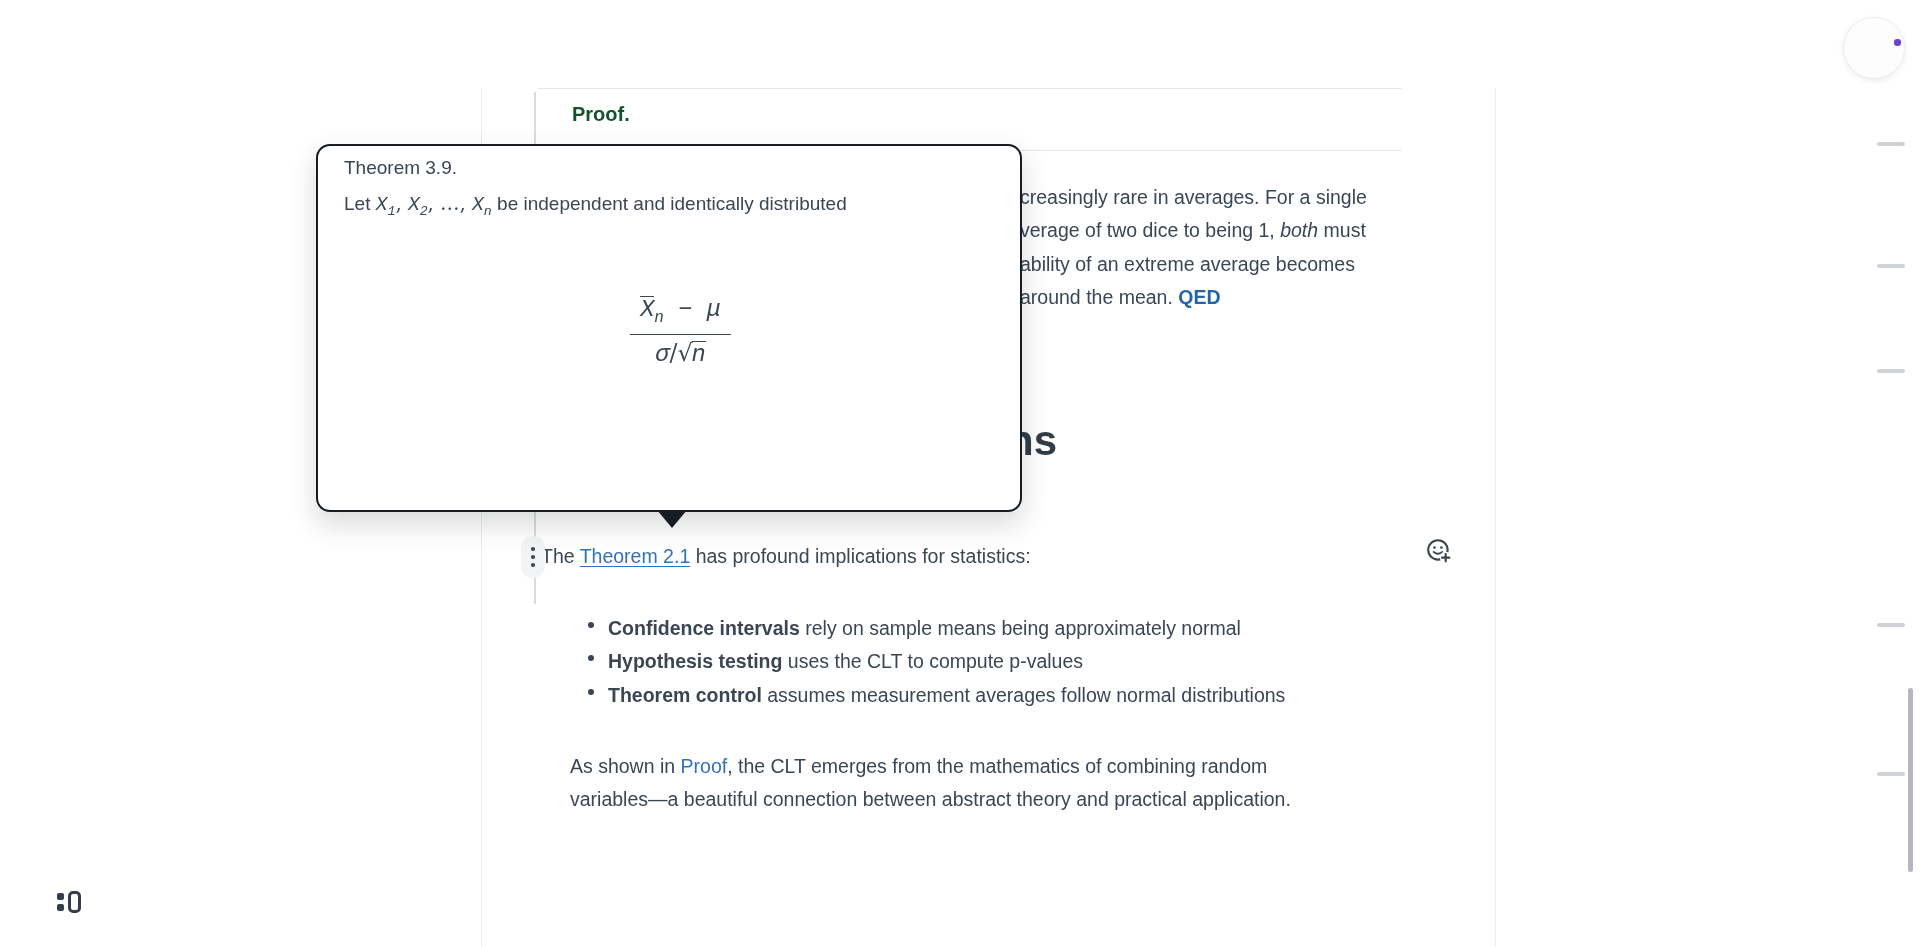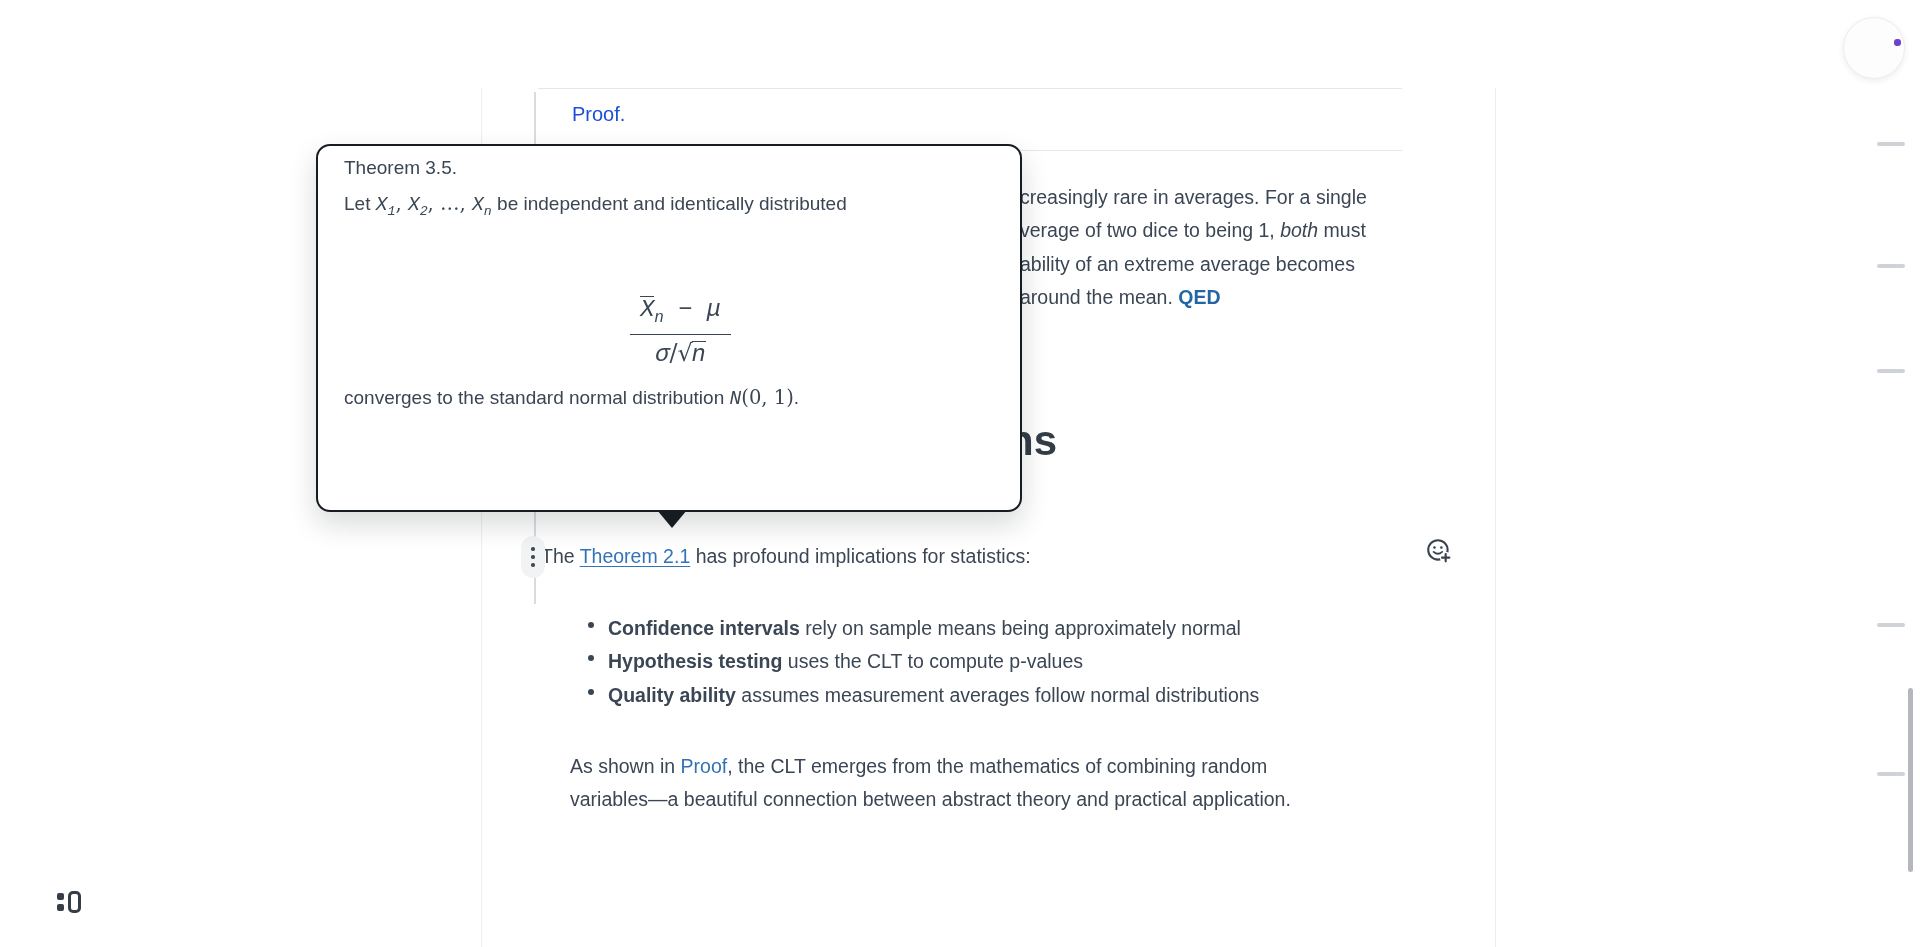--- a/index.html
+++ b/index.html
@@ -10,21 +10,21 @@
   }
   .stage { position:relative; width:1920px; height:947px; }
   .abs { position:absolute; }
 
   
   .vline { position:absolute; width:1px; background:#eceef0; }
   .hrule { position:absolute; height:1px; background:#e4e6e9; }
 
   
   .body-text { font-size:19.5px; line-height:33px; white-space:nowrap; }
-  .proof-title { font-size:20px; font-weight:normal; color:#1d4ed8; }
+  .proof-title { font-size:20px; font-weight:bold; color:#14532d; }
   .heading-frag { font-size:42px; font-weight:bold; color:#333d48; white-space:nowrap; }
 
   .m  { font-family:Liberation Mono, monospace; font-style:italic; font-size:103%; }
   .mr { font-family:"DejaVu Serif", serif; font-size:103%; }
   .b  { font-weight:bold; }
   .i  { font-style:italic; }
   .lu { color:#3273b8; text-decoration:underline; text-underline-offset:3px; cursor:pointer; }
   .l  { color:#3273b8; cursor:pointer; }
   .lb { color:#2465a6; font-weight:bold; cursor:pointer; }
   sub { font-size:68%; }
@@ -111,51 +111,50 @@
   <div class="bullet body-text" style="top:612px;">
     <span class="dot"></span>
     <span><span class="b">Confidence intervals</span><span> rely on sample means being approximately normal</span></span>
   </div>
   <div class="bullet body-text" style="top:645px;">
     <span class="dot"></span>
     <span><span class="b">Hypothesis testing</span><span> uses the CLT to compute p-values</span></span>
   </div>
   <div class="bullet body-text" style="top:679px;">
     <span class="dot"></span>
-    <span><span class="b">Quality ability</span><span> assumes measurement averages follow normal distributions</span></span>
+    <span><span class="b">Theorem control</span><span> assumes measurement averages follow normal distributions</span></span>
   </div>
 
   <div class="abs" style="left:570px; top:750px;">
     <div class="body-text"><span>As shown in </span><span class="l">Proof</span><span>, the CLT emerges from the mathematics of combining random</span></div>
     <div class="body-text"><span>variables—a beautiful connection between abstract theory and practical application.</span></div>
   </div>
 
   <div class="indicator-line"></div>
   <div class="drag-pill">
     <span class="drag-dot"></span>
     <span class="drag-dot"></span>
     <span class="drag-dot"></span>
   </div>
 
   <div class="popover">
-    <div class="pop-title">Theorem 3.5.</div>
+    <div class="pop-title">Theorem 3.9.</div>
     <div class="pop-para">
       <div><span>Let </span><span class="m">X<sub>1</sub></span><span class="mr">, </span><span class="m">X<sub>2</sub></span><span class="mr">, …, </span><span class="m">X<sub>n</sub></span><span> be independent and identically distributed</span></div>
     </div>
     <div class="frac-wrap">
       <div class="frac-inner">
         <div class="fnum">
           <span class="m"><span class="xbar">X</span><sub>n</sub></span><span class="m"> − μ</span>
         </div>
         <div class="fden">
           <span class="m">σ</span><span class="mr">/</span><span class="mr">√</span><span class="m radarg">n</span>
         </div>
       </div>
     </div>
-    <div class="pop-concl"><span>converges to the standard normal distribution </span><span class="m">N</span><span class="mr">(0, 1)</span><span>.</span></div>
   </div>
   <div class="popover-arrow"></div>
 
   <div class="reaction-btn">
     <svg width="28" height="28" viewBox="0 0 26 26">
       <circle cx="12" cy="12" r="9" fill="none" stroke="#3a434d" stroke-width="1.9"></circle>
       <circle cx="8.8" cy="9.8" r="1.2" fill="#3a434d"></circle>
       <circle cx="15.2" cy="9.8" r="1.2" fill="#3a434d"></circle>
       <path d="M8 13.8 q4 3.6 8 0" fill="none" stroke="#3a434d" stroke-width="1.7" stroke-linecap="round"></path>
       <circle cx="19.2" cy="19.2" r="5.4" fill="#ffffff"></circle>

